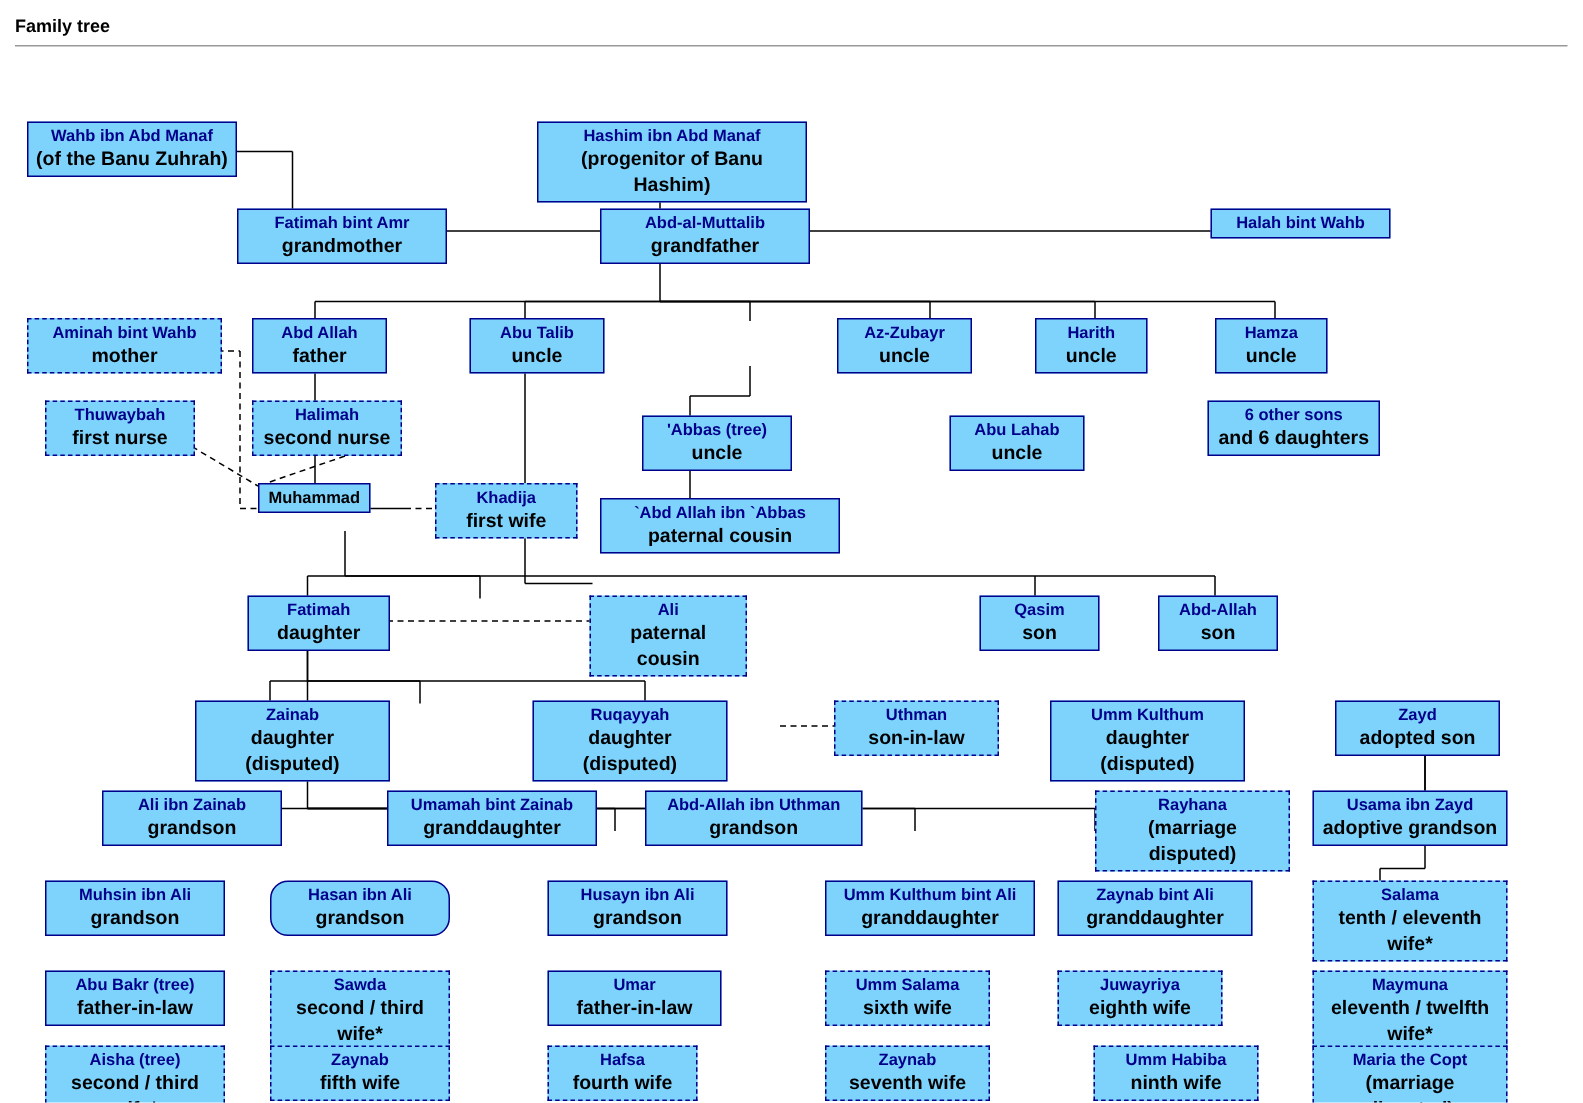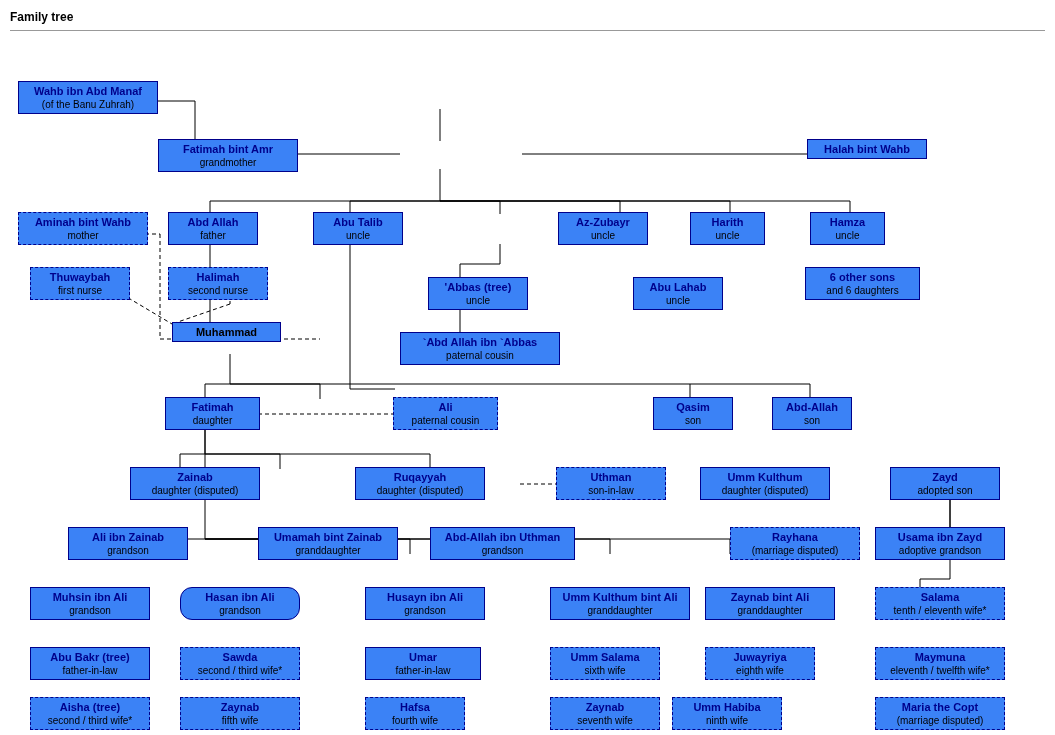--- a/index.html
+++ b/index.html
@@ -25,32 +25,32 @@
     .tree-container {
       position: relative;
       width: 1030px;
       height: 680px;
     }
     .node {
       position: absolute;
       border: 1.5px solid #00008B;
       padding: 2px 4px;
       text-align: center;
-      background: #3b82f6;
+      background: #7dd3fc;
       line-height: 1.3;
     }
     .node .name {
       color: #00008B;
       font-weight: bold;
       font-size: 11px;
     }
     .node .role {
       color: #000;
-      font-size: 10px;
-      font-weight: normal;
+      font-size: 13px;
+      font-weight: bold;
     }
     .node.dashed {
       border-style: dashed;
     }
     
     .connectors {
       position: absolute;
       top: 0; left: 0;
       width: 100%;
       height: 100%;
@@ -167,26 +167,34 @@
     <line x1="940" y1="460" x2="940" y2="540"></line>
     <line x1="940" y1="540" x2="910" y2="540"></line>
     <line x1="910" y1="540" x2="910" y2="555"></line>
   </svg>
 
   <div class="node" style="left:8px; top:42px; width:140px;">
     <div class="name">Wahb ibn Abd Manaf</div>
     <div class="role">(of the Banu Zuhrah)</div>
   </div>
 
+  <div class="node" style="left:348px; top:42px; width:180px;">
+    <div class="name">Hashim ibn Abd Manaf</div>
+    <div class="role">(progenitor of Banu Hashim)</div>
+  </div>
 
   <div class="node" style="left:148px; top:100px; width:140px;">
     <div class="name">Fatimah bint Amr</div>
     <div class="role">grandmother</div>
   </div>
 
+  <div class="node" style="left:390px; top:100px; width:140px;">
+    <div class="name">Abd-al-Muttalib</div>
+    <div class="role">grandfather</div>
+  </div>
 
   <div class="node" style="left:797px; top:100px; width:120px;">
     <div class="name">Halah bint Wahb</div>
   </div>
 
   <div class="node dashed" style="left:8px; top:173px; width:130px;">
     <div class="name">Aminah bint Wahb</div>
     <div class="role">mother</div>
   </div>
 
@@ -233,24 +241,28 @@
   <div class="node" style="left:623px; top:238px; width:90px;">
     <div class="name">Abu Lahab</div>
     <div class="role">uncle</div>
   </div>
 
   <div class="node" style="left:795px; top:228px; width:115px;">
     <div class="name">6 other sons</div>
     <div class="role">and 6 daughters</div>
   </div>
 
-  <div class="node" style="left:162px; top:283px; width:109px; font-weight:bold;">
+  <div class="node" style="left:162px; top:283px; width:75px; font-weight:bold;">
     <div class="name" style="color:#000;">Muhammad</div>
   </div>
 
+  <div class="node dashed" style="left:280px; top:283px; width:95px;">
+    <div class="name">Khadija</div>
+    <div class="role">first wife</div>
+  </div>
 
   <div class="node" style="left:390px; top:293px; width:160px;">
     <div class="name">`Abd Allah ibn `Abbas</div>
     <div class="role">paternal cousin</div>
   </div>
 
   <div class="node" style="left:155px; top:358px; width:95px;">
     <div class="name">Fatimah</div>
     <div class="role">daughter</div>
   </div>
@@ -393,21 +405,21 @@
   <div class="node dashed" style="left:355px; top:658px; width:100px;">
     <div class="name">Hafsa</div>
     <div class="role">fourth wife</div>
   </div>
 
   <div class="node dashed" style="left:540px; top:658px; width:110px;">
     <div class="name">Zaynab</div>
     <div class="role">seventh wife</div>
   </div>
 
-  <div class="node dashed" style="left:662px; top:658px; width:110px;">
+  <div class="node dashed" style="left:719px; top:658px; width:110px;">
     <div class="name">Umm Habiba</div>
     <div class="role">ninth wife</div>
   </div>
 
   <div class="node dashed" style="left:865px; top:658px; width:130px;">
     <div class="name">Maria the Copt</div>
     <div class="role">(marriage disputed)</div>
   </div>
 
 </div>

